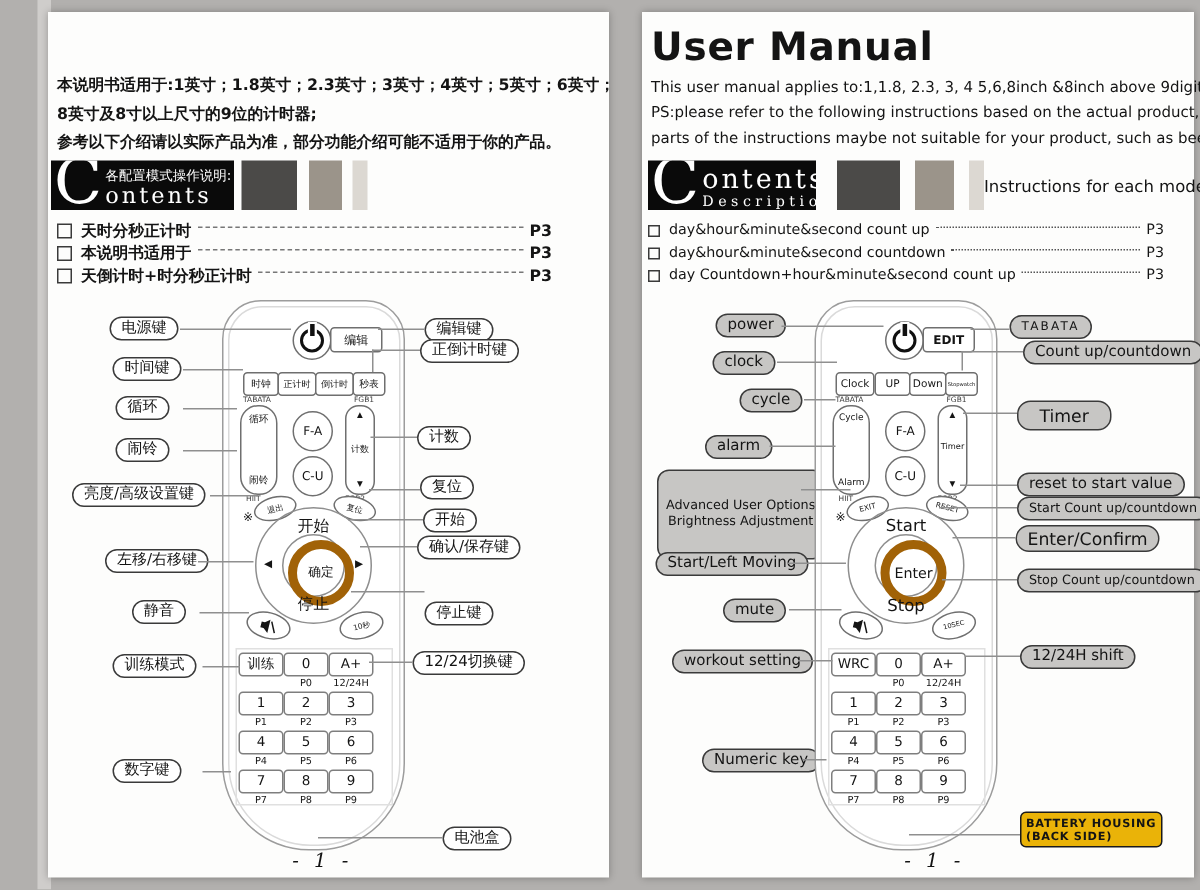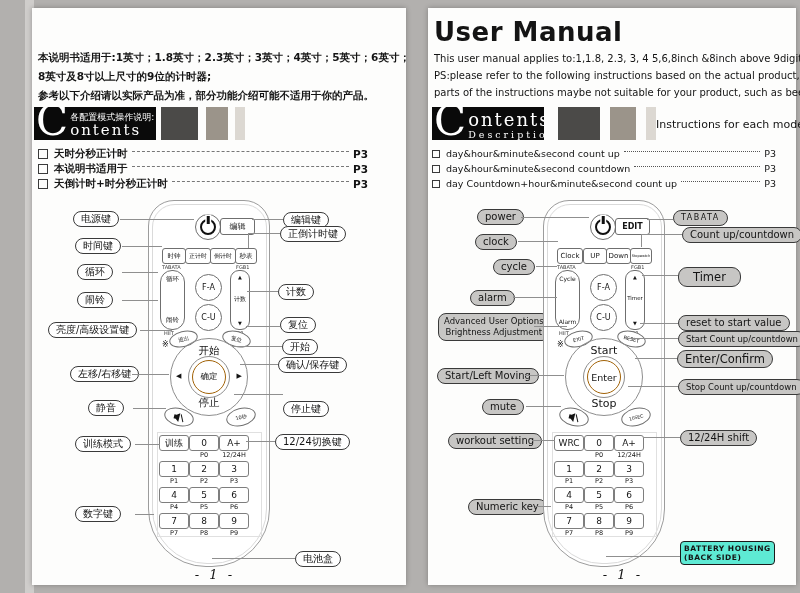--- a/index.html
+++ b/index.html
@@ -34,22 +34,22 @@
   .lead.dot{border-bottom-style:dotted;border-bottom-color:#555}
   #pageL .toc{font-size:10.5px;font-weight:bold}
   #pageR .toc{font-size:9.5px}
   #pageR .tbox{width:6px;height:6px}
   .instr{position:absolute;font-size:11px;white-space:nowrap}
 
   .callout{position:absolute;border:1.4px solid #3a3a3a;border-radius:9px;background:#fff;
            font-size:10px;font-weight:normal;padding:1px 7px;white-space:nowrap;line-height:12px}
   .g{background:#c7c6c4;font-weight:normal}
   .adv{position:absolute;border:1.4px solid #3a3a3a;border-radius:8px;background:#c7c6c4;
-       text-align:center;font-size:8.5px;line-height:11px;padding:2px 5px;white-space:nowrap}
-  .bat{position:absolute;background:#5eead4;border:1.8px solid #1a1a1a;border-radius:4px;
+       text-align:center;font-size:8.5px;line-height:11px;padding:18px 5px;white-space:nowrap}
+  .bat{position:absolute;background:#eab308;border:1.8px solid #1a1a1a;border-radius:4px;
        font-size:7.5px;font-weight:bold;letter-spacing:.5px;line-height:9px;padding:2px 3px;white-space:nowrap}
   .big{font-size:11.5px;line-height:14px}
   .sm{font-size:8.5px}
   .sp{letter-spacing:1.5px;font-size:8px}
 
   .conn{position:absolute;height:1px;background:#8f8f8f}
   .connv{position:absolute;width:1px;background:#8f8f8f}
 
   .remote{position:absolute;width:120px;height:365px;background:#fff;border:1.2px solid #9c9c9c;
           border-radius:26px 26px 58px 58px}
@@ -63,21 +63,21 @@
   .pl-b{position:absolute;bottom:4px;width:100%;text-align:center;font-size:6.5px}
   .pm-u{position:absolute;top:3px;width:100%;text-align:center;font-size:5px}
   .pm-l{position:absolute;top:24px;width:100%;text-align:center;font-size:6px}
   .pm-d{position:absolute;bottom:3px;width:100%;text-align:center;font-size:5px}
   .kid{position:absolute;border:1px solid #6f6f6f;border-radius:50%;background:#fff;
        display:flex;align-items:center;justify-content:center}
   .dpad{position:absolute;left:21px;top:137px;width:76px;height:76px;border:1px solid #8e8e8e;border-radius:50%}
   .dp-top{position:absolute;top:5px;width:100%;text-align:center;font-size:10.5px}
   .dp-bot{position:absolute;bottom:5px;width:100%;text-align:center;font-size:10.5px}
   .dp-c1{position:absolute;left:17px;top:17px;width:40px;height:40px;border:1px solid #8e8e8e;border-radius:50%}
-  .dp-c2{position:absolute;left:3px;top:3px;width:32px;height:32px;border:1px solid #a16207;border-radius:50%;
+  .dp-c2{position:absolute;left:3px;top:3px;width:32px;height:32px;border:6px solid #a16207;border-radius:50%;
          display:flex;align-items:center;justify-content:center;font-size:8.5px}
   .dp-l{position:absolute;left:5px;top:33px;font-size:7px}
   .dp-r{position:absolute;right:5px;top:33px;font-size:7px}
   .star{position:absolute;font-size:8px}
   .pwr{display:inline-block;width:12px;height:12px;border:2px solid #101010;border-radius:50%;position:relative}
   .pwr::after{content:"";position:absolute;left:50%;top:-5px;transform:translateX(-50%);
               width:2.5px;height:8px;background:#101010;box-shadow:0 0 0 1.5px #fff}
   .kpbox{position:absolute;left:8px;top:231px;width:103px;height:103px;border:1px solid #e0e0e0}
   .kp{position:absolute;left:10px;top:234px;width:100px}
   .kp-row{display:flex;}

